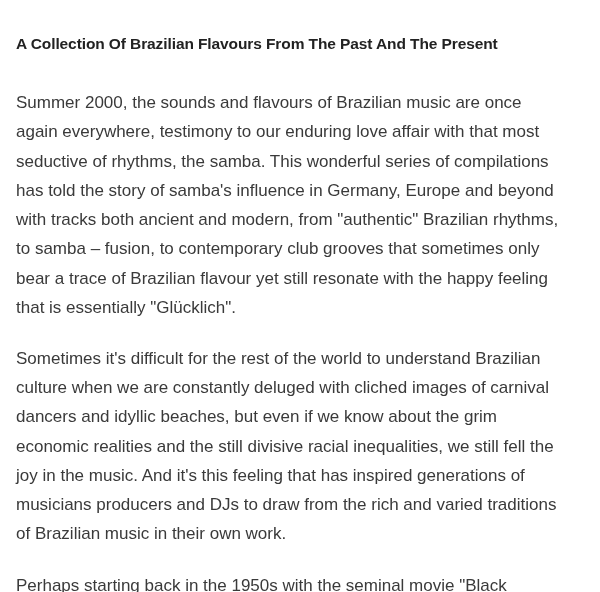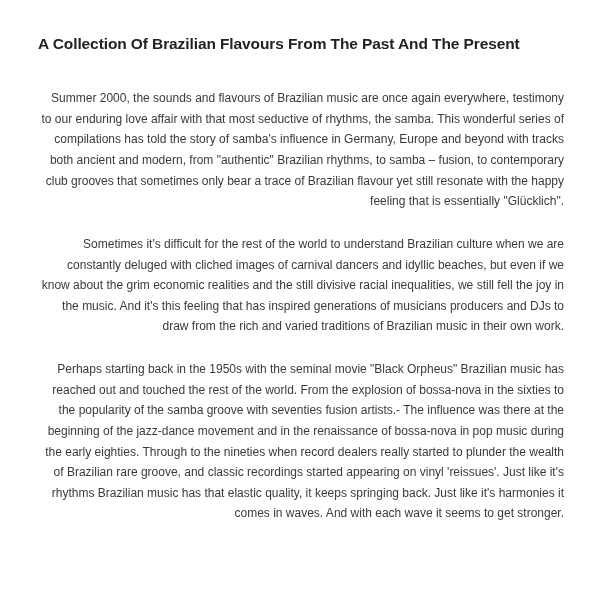--- a/index.html
+++ b/index.html
@@ -11,36 +11,36 @@
     height: 592px;
     background: #ffffff;
     font-family: "Liberation Sans", sans-serif;
     color: #333333;
     overflow: hidden;
   }
   .page {
     box-sizing: border-box;
     width: 600px;
     height: 592px;
-    padding: 34px 36px 0 38px;
+    padding: 34px 36px 0 16px;
   }
   .doc-title {
     font-size: 15.5px;
     font-weight: bold;
     color: #222222;
     letter-spacing: -0.1px;
     line-height: 1.3;
     margin: 0 0 34px 0;
   }
   .body-copy p {
-    font-size: 12px;
+    font-size: 17px;
     line-height: 1.72;
     color: #3a3a3a;
     margin: 0 0 22px 0;
-    text-align: right;
+    text-align: left;
   }
   .body-copy p:last-child {
     margin-bottom: 16px;
   }
 </style>
 </head>
 <body>
 
 <div class="page">
   <h1 class="doc-title">A Collection Of Brazilian Flavours From The Past And The Present</h1>

